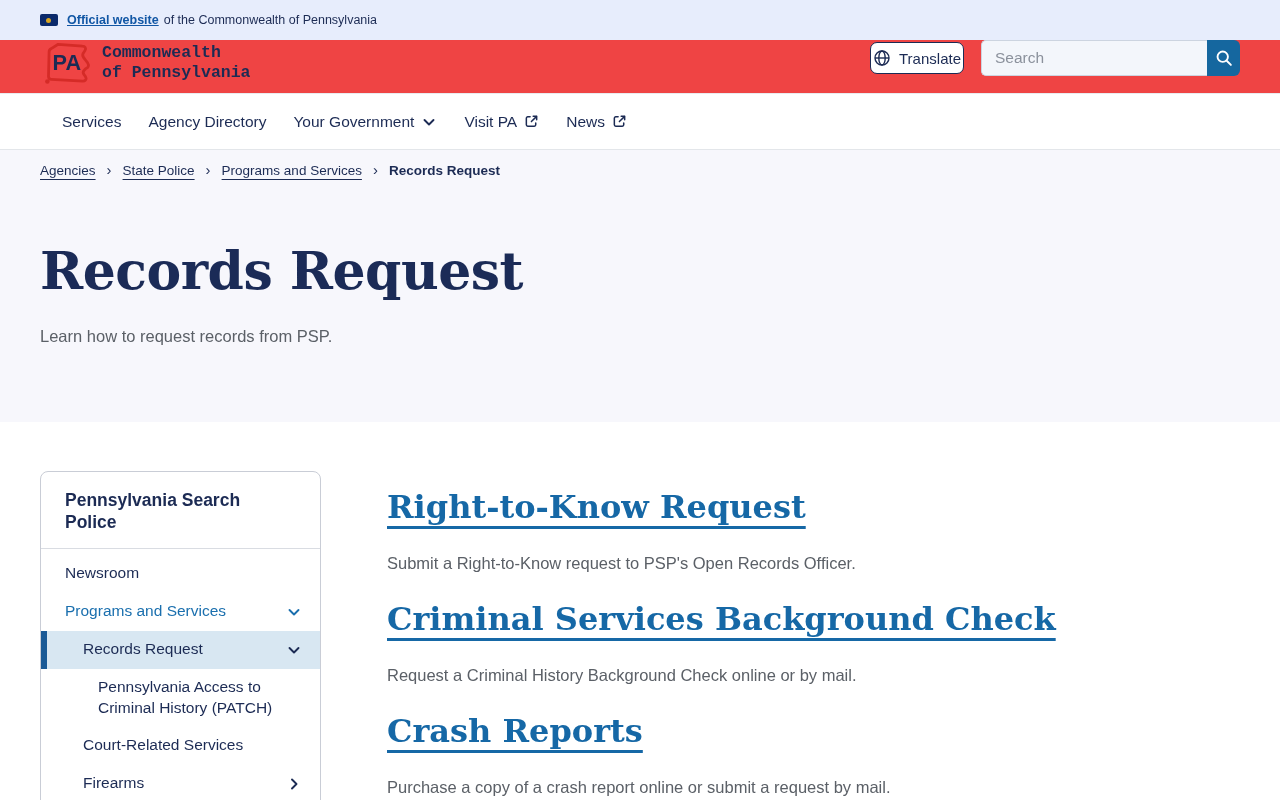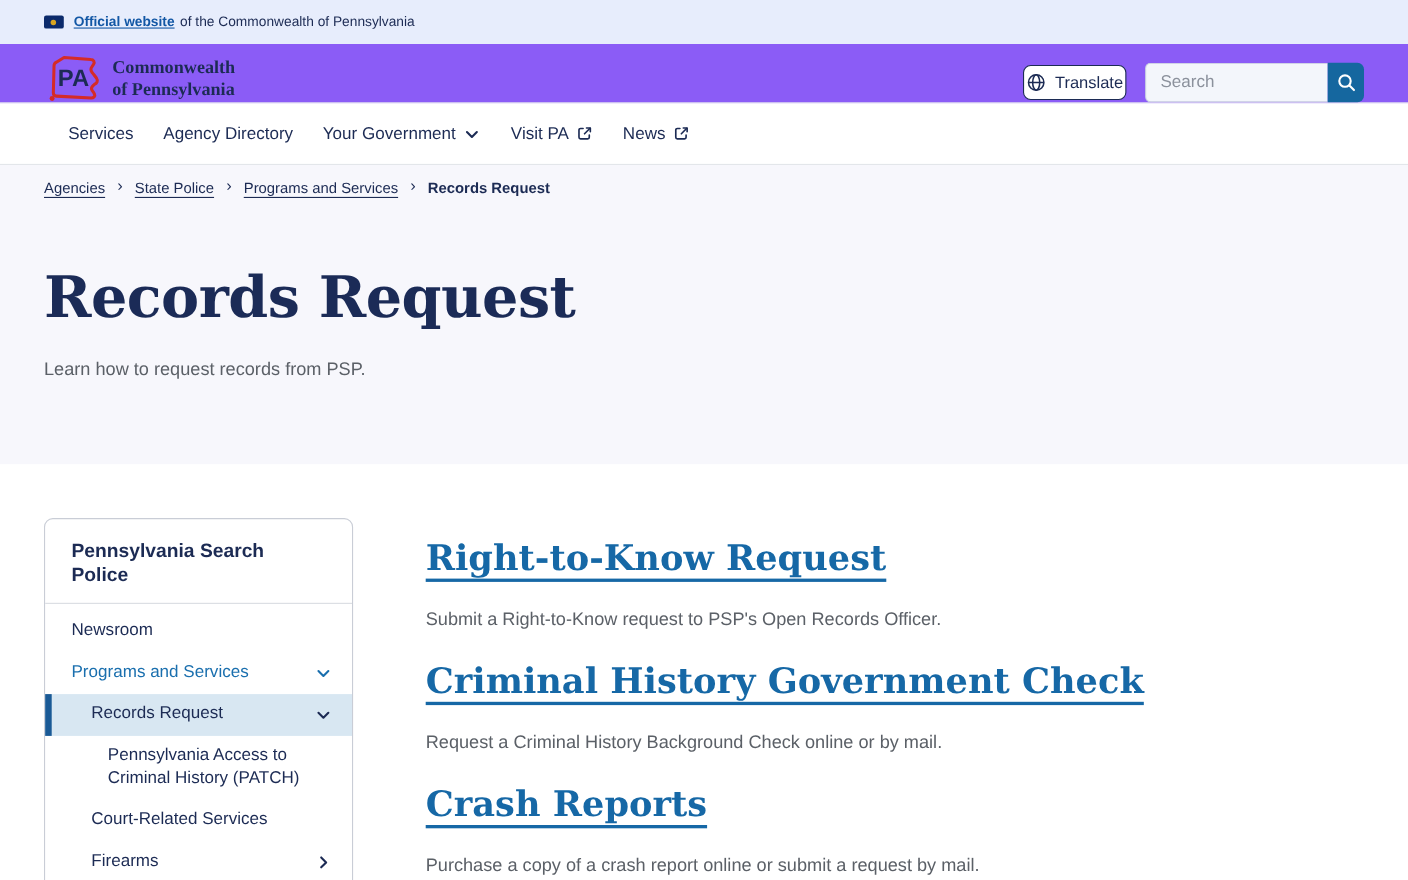--- a/index.html
+++ b/index.html
@@ -7,27 +7,27 @@
   body { font-family: "Liberation Sans", sans-serif; background: #fff; color: #1c2b54; }
   a { cursor: pointer; }
 
   
   .banner { height: 40px; background: #e7edfc; display: flex; align-items: center; padding: 0 40px; font-size: 12.5px; color: #1c2b54; }
   .flag { width: 18px; height: 12px; background: #0b2a6b; border-radius: 2px; position: relative; margin-right: 9px; flex: none; }
   .flag::after { content: ''; position: absolute; left: 6px; top: 3.5px; width: 5px; height: 5px; background: #d9a520; border-radius: 50%; }
   .banner a { color: #1257a5; text-decoration: underline; font-weight: 600; margin-right: 5px; }
 
   
-  .header { height: 54px; display: flex; align-items: flex-end; padding: 0 40px; border-bottom: 1px solid #e9ebef; background: #8b5cf6; }
+  .header { height: 54px; display: flex; align-items: flex-start; padding: 0 40px; border-bottom: 1px solid #e9ebef; background: #ef4444; }
   .logo { display: flex; align-items: center; gap: 10px; text-decoration: none; }
-  .logo-text { font-family: Liberation Serif, serif; font-size: 16.5px; line-height: 1.2; color: #1c2b54; font-weight: 600; }
+  .logo-text { font-family: Liberation Mono, monospace; font-size: 16.5px; line-height: 1.2; color: #1c2b54; font-weight: 600; }
   .header-right { margin-left: auto; display: flex; align-items: center; gap: 17px; }
   .translate-btn { display: flex; align-items: center; gap: 8px; height: 32px; padding: 0 2px; border: 1.5px solid #1c2b54; border-radius: 7px; background: #fff; color: #1c2b54; font-size: 15px; font-family: inherit; }
   .search { display: flex; height: 36px; }
-  .search input { width: 166px; border: 1px solid #ccd4e0; border-right: none; border-radius: 5px 0 0 5px; background: #f3f6fb; padding: 0 13px; font-size: 15.5px; color: #333; font-family: inherit; outline: none; }
+  .search input { width: 226px; border: 1px solid #ccd4e0; border-right: none; border-radius: 5px 0 0 5px; background: #f3f6fb; padding: 0 13px; font-size: 15.5px; color: #333; font-family: inherit; outline: none; }
   .search input::placeholder { color: #8b919c; }
   .search button { width: 33px; border: none; background: #15679f; border-radius: 0 6px 6px 0; display: flex; align-items: center; justify-content: center; }
 
   
   .nav { height: 56px; display: flex; align-items: center; gap: 27px; padding: 0 62px; background: #fff; border-bottom: 1px solid #e3e6ea; }
   .nav-item { display: flex; align-items: center; gap: 7px; font-size: 15.5px; font-weight: 500; color: #1c2b54; text-decoration: none; }
 
   
   .hero { background: #f7f7fc; height: 272px; padding: 13px 40px 0; }
   .breadcrumb { display: flex; align-items: center; gap: 11px; font-size: 13.5px; color: #1c2b54; flex-wrap: wrap; }
@@ -179,21 +179,21 @@
           <span>For Media</span>
         </a>
       </div>
   </aside>
   <div class="main" id="main-sections">
       <div class="section">
         <h2><a>Right-to-Know Request</a></h2>
         <p>Submit a Right-to-Know request to PSP's Open Records Officer.</p>
       </div>
       <div class="section">
-        <h2><a>Criminal History Government Check</a></h2>
+        <h2><a>Criminal Services Background Check</a></h2>
         <p>Request a Criminal History Background Check online or by mail.</p>
       </div>
       <div class="section">
         <h2><a>Crash Reports</a></h2>
         <p>Purchase a copy of a crash report online or submit a request by mail.</p>
       </div>
     </div>
 </div>
 
 </body></html>

